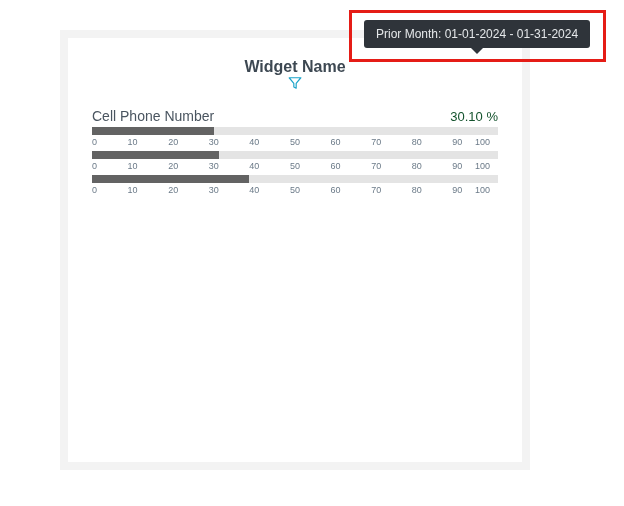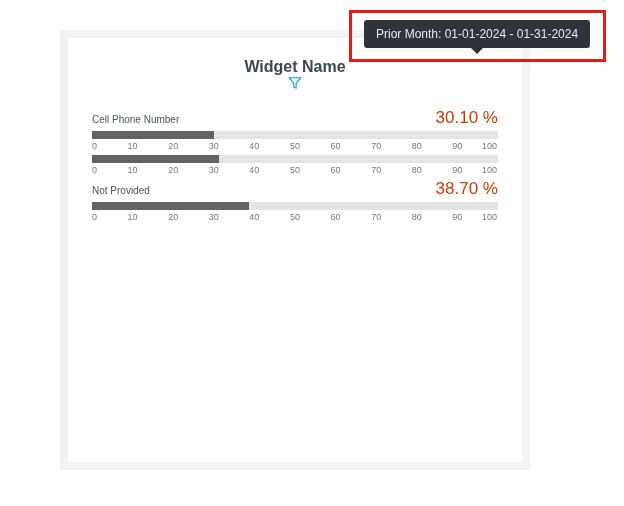--- a/index.html
+++ b/index.html
@@ -49,26 +49,26 @@
     .row {
       margin-bottom: 14px;
     }
     .row-top {
       display: flex;
       justify-content: space-between;
       align-items: baseline;
       margin-bottom: 3px;
     }
     .row-label {
-      font-size: 10px;
+      font-size: 14px;
       color: #4a5560;
     }
     .row-value {
-      font-size: 17px;
-      color: #c2410c;
+      font-size: 13px;
+      color: #14532d;
       font-weight: 400;
     }
     .bar-track {
       width: 100%;
       height: 8px;
       background: #e4e4e4;
       position: relative;
     }
     .bar-fill {
       height: 100%;
@@ -85,21 +85,21 @@
       width: 0;
       position: relative;
     }
     .tick span {
       position: absolute;
       left: 50%;
       transform: translateX(-50%);
       white-space: nowrap;
     }
     .tick:first-child span { left: 0; transform: none; }
-    .tick:last-child span { left: auto; right: 1px; transform: none; margin-left: 8px; }
+    .tick:last-child span { left: auto; right: 8px; transform: none; margin-left: 8px; }
     .tooltip {
       position: absolute;
       top: 20px;
       left: 364px;
       background: #2f343a;
       color: #e5e8ea;
       font-size: 12px;
       padding: 7px 12px;
       border-radius: 3px;
       white-space: nowrap;
@@ -225,24 +225,20 @@
             </div>
             <div class="tick">
               <span>90</span>
             </div>
             <div class="tick">
               <span>100</span>
             </div>
           </div>
         </div>
         <div class="row">
-          <div class="row-top">
-            <div class="row-label">Not Provided</div>
-            <div class="row-value">38.70 %</div>
-          </div>
           <div class="bar-track">
             <div class="bar-fill" style="width: 38.7%;"></div>
           </div>
           <div class="ticks">
             <div class="tick">
               <span>0</span>
             </div>
             <div class="tick">
               <span>10</span>
             </div>

